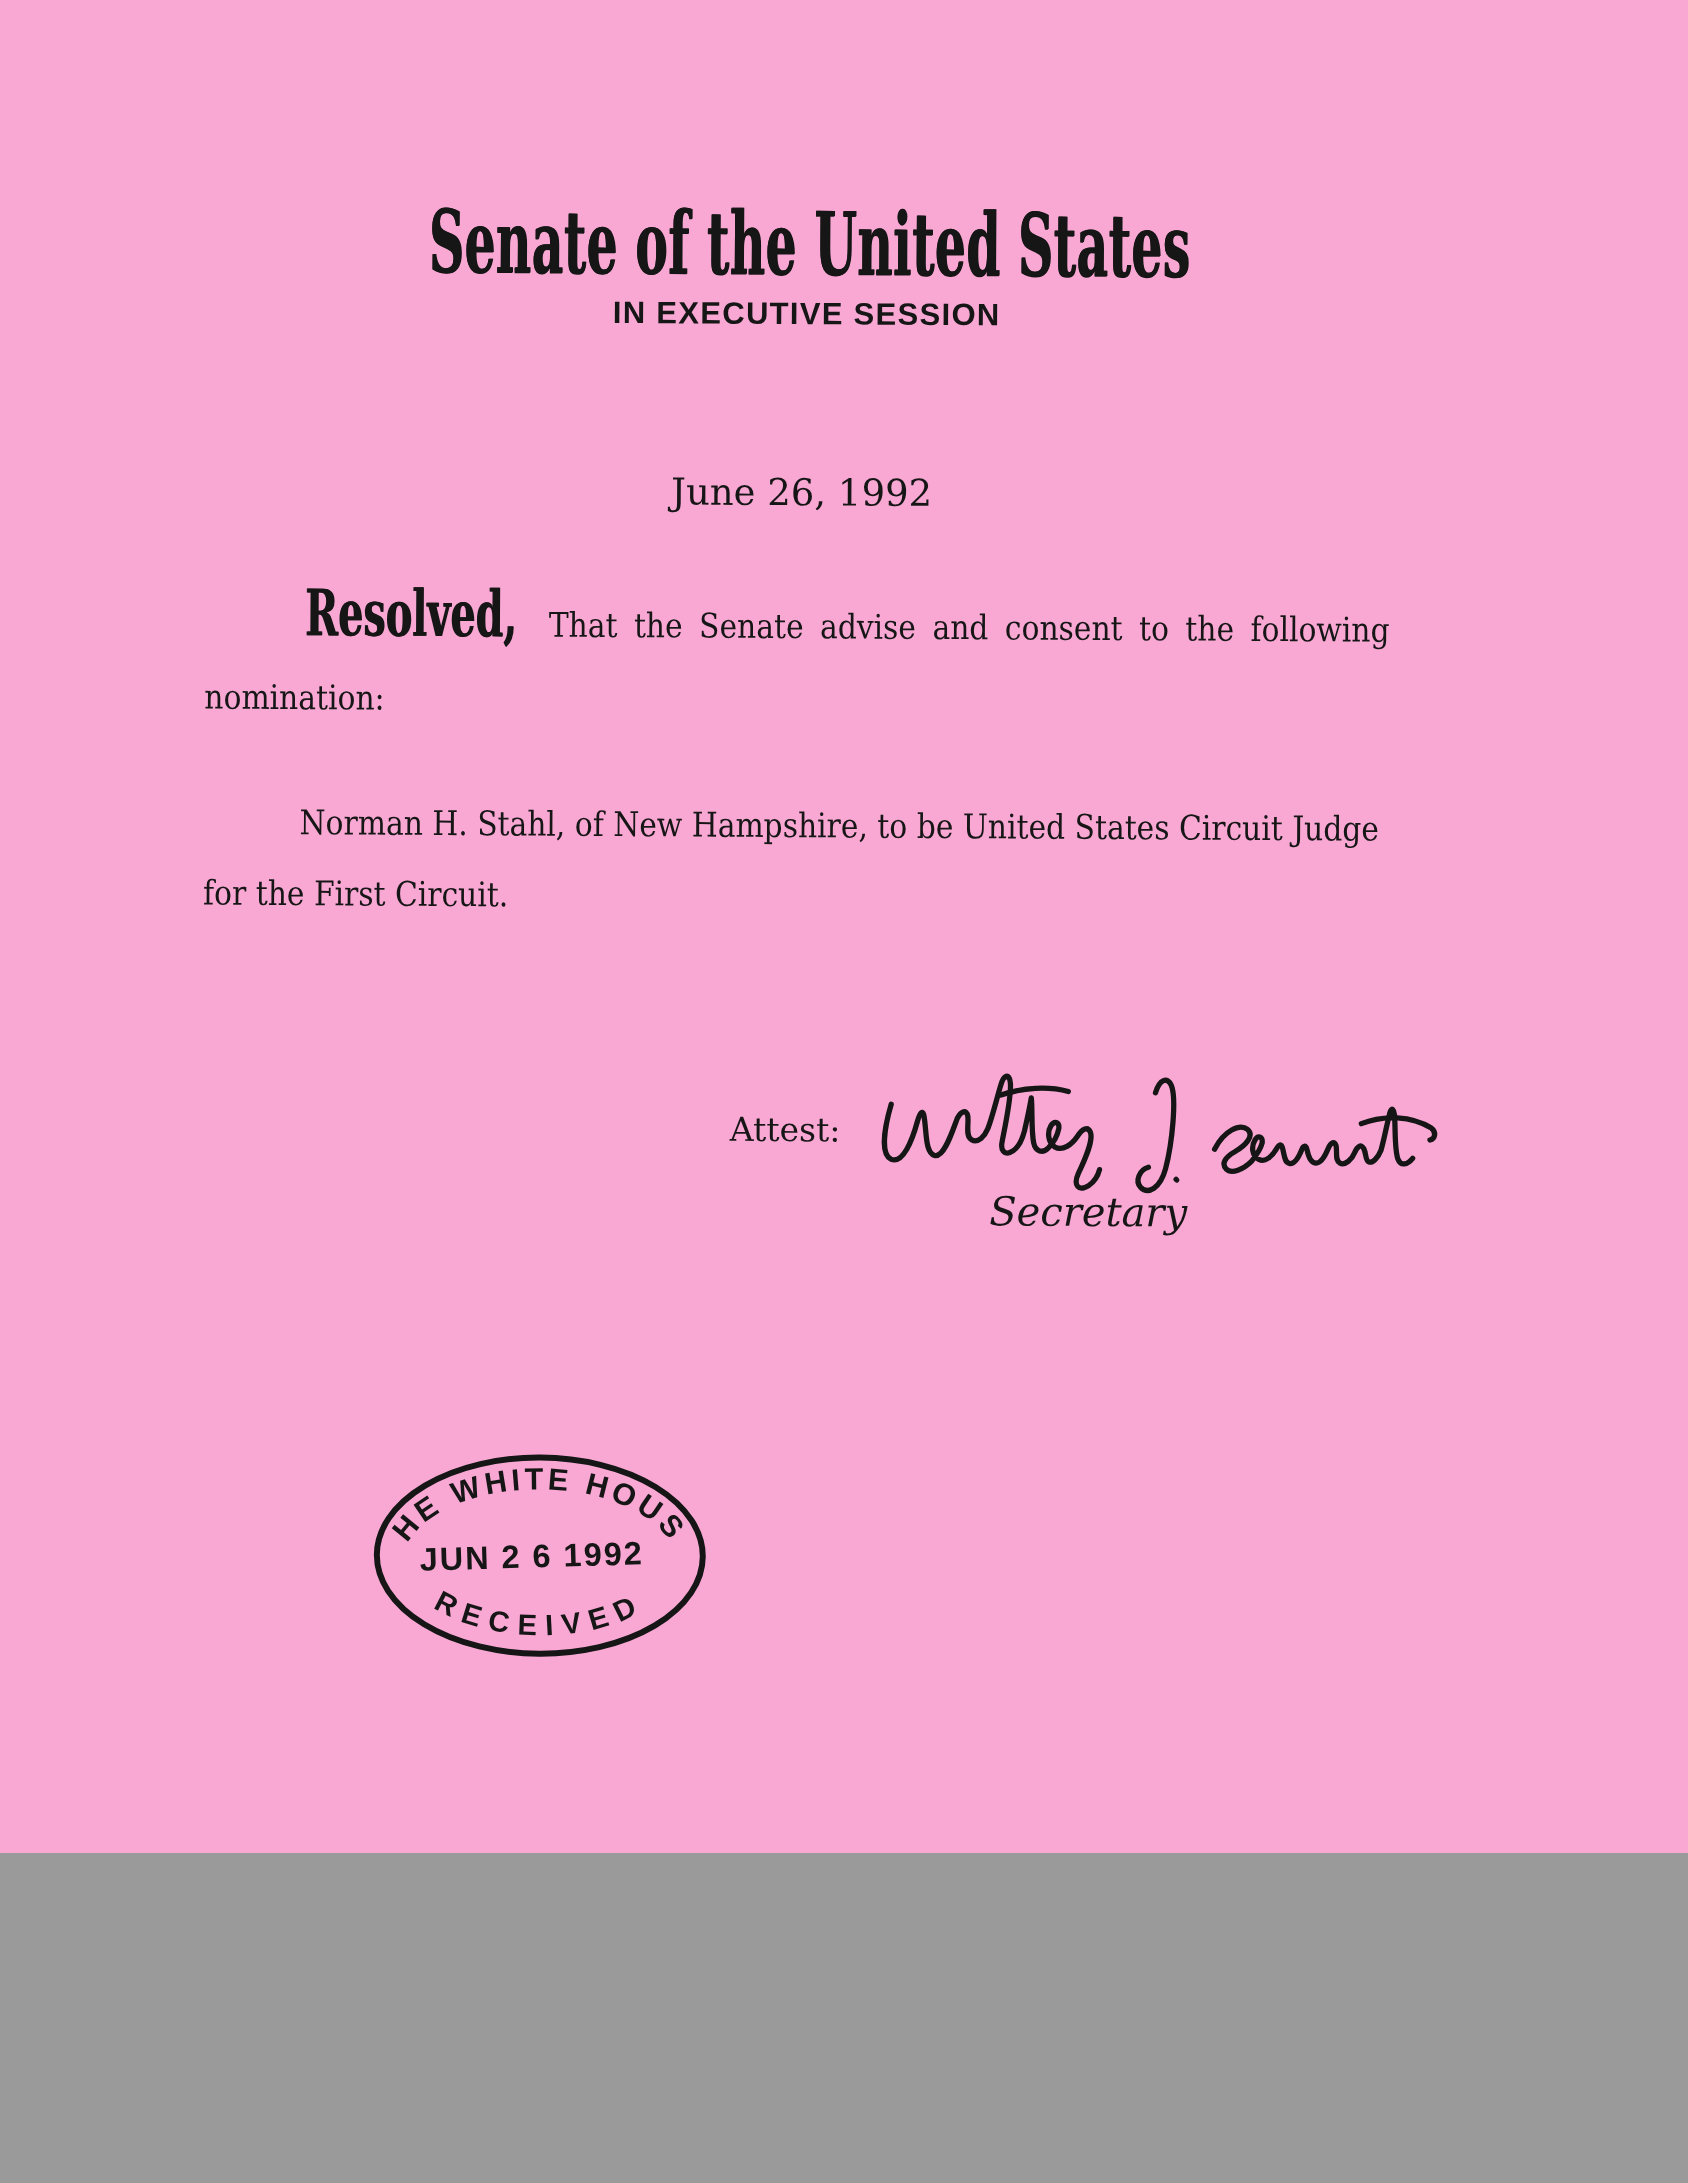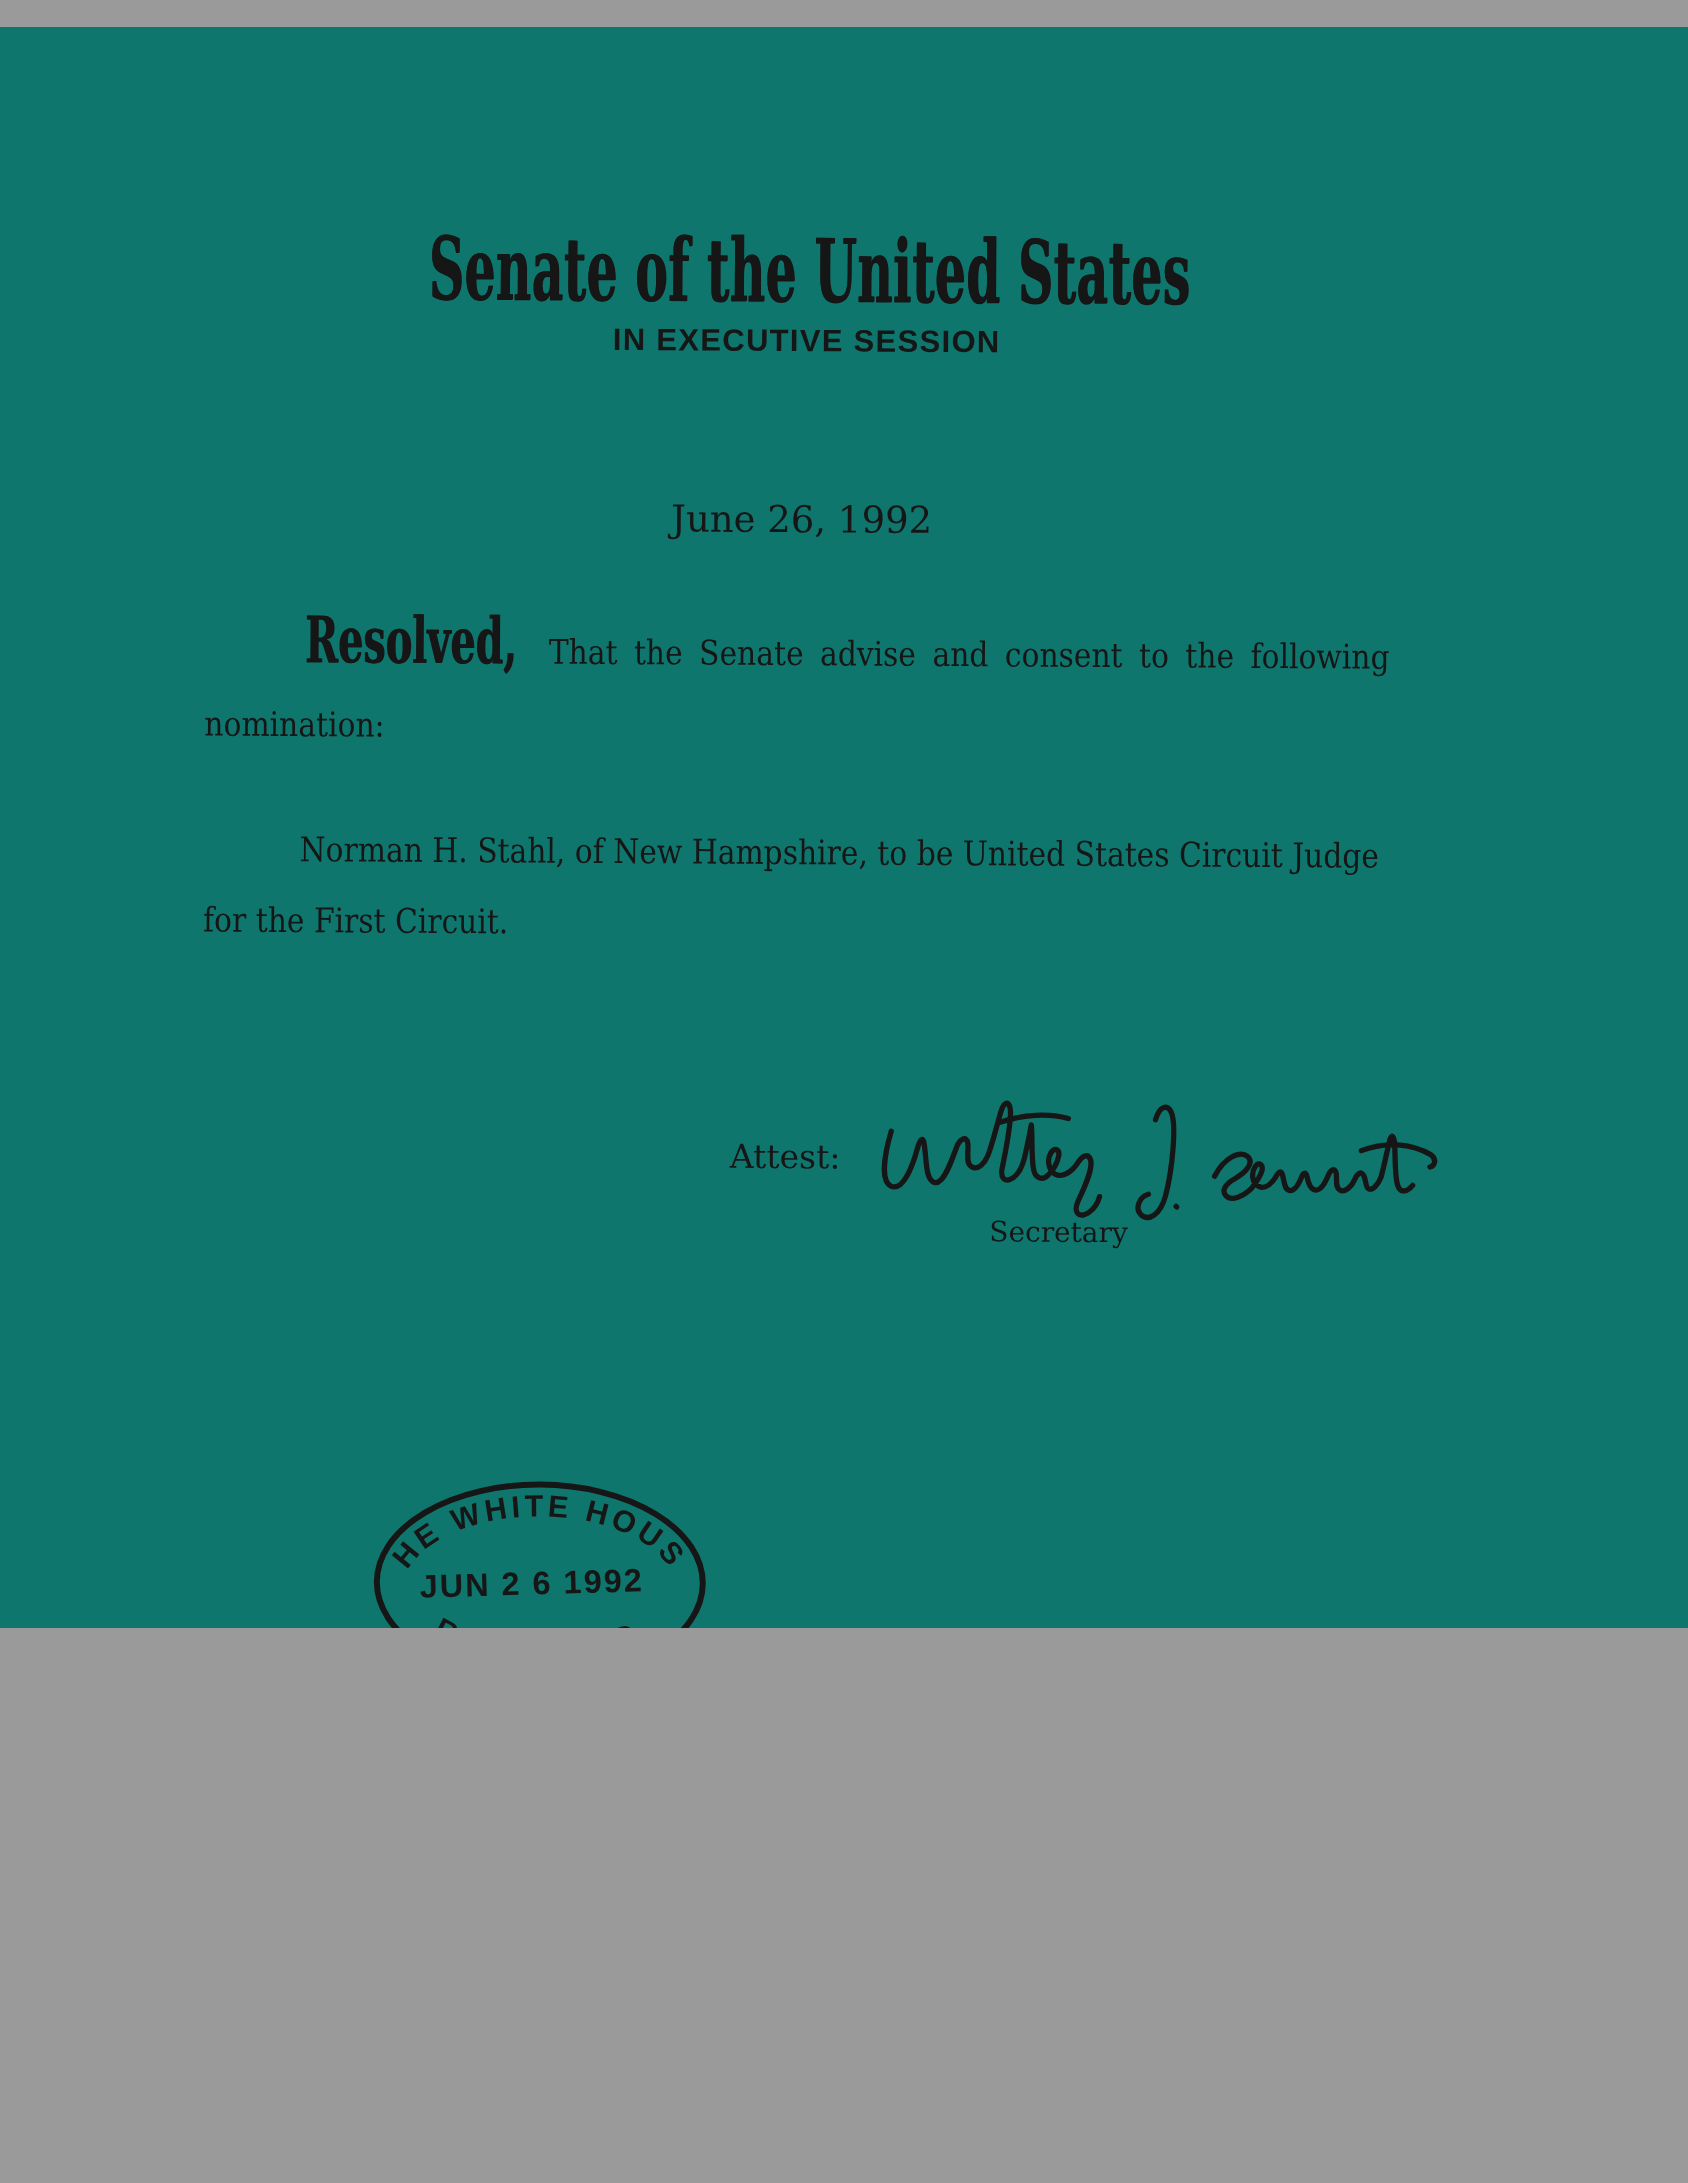--- a/index.html
+++ b/index.html
@@ -1,23 +1,22 @@
 <!DOCTYPE html>
 <html style="font-size:10.6px"><head>
 <meta charset="utf-8">
 <style>
   html,body { margin:0; padding:0; background:#9a9a9a; }
   .page {
     position:relative;
-    width:1688px; height:1601px;
-    background:#0f766e;
+    width:1688px; height:1853px;
+    background:#f9a8d4;
     overflow:hidden;
     font-family:"DejaVu Serif", serif;
     color:#161616;
-    margin-top:27px;
   }
   .content { position:absolute; inset:0; transform:rotate(0.35deg); transform-origin:278px 596px; }
 
   .abs { position:absolute; white-space:nowrap; }
 
   .title {
     top:197px; left:0; width:1615px;
     text-align:center;
     font-size:87px; font-weight:bold;
     letter-spacing:0.7px;
@@ -57,21 +56,21 @@
   .p2-line1 { top:802px; left:301px; }
   .p2-line2 { top:873px; left:205px; }
 
   .attest {
     top:1107px; left:733px;
     font-size:33px; 
   }
   .signature { top:1051px; left:874px; }
   .secretary {
     top:1184px; left:993px;
-    font-size:28px; 
+    font-size:40px; font-style:italic;
   }
 
   .stamp { top:1448px; left:372px; }
   .stamp text, .stamp textPath {
     font-family:"Liberation Sans", sans-serif;
     font-weight:bold;
     fill:#161616;
   }
 </style>
 </head>

